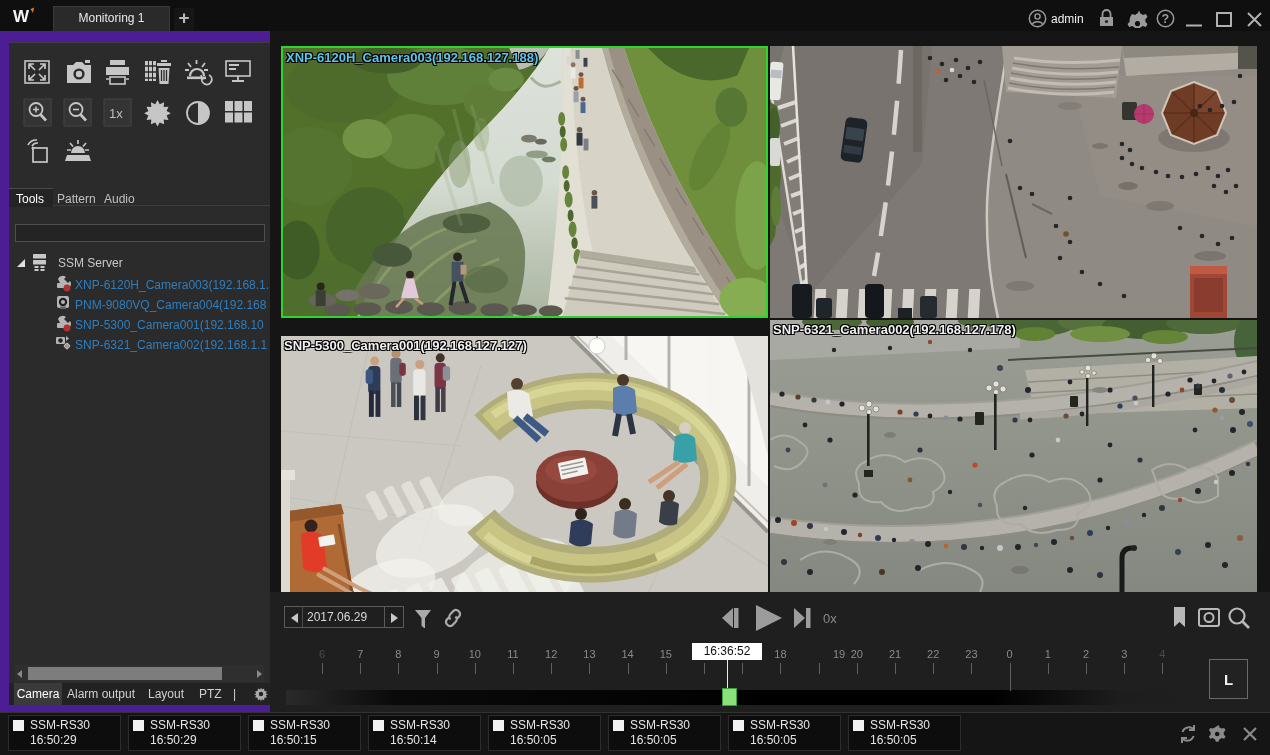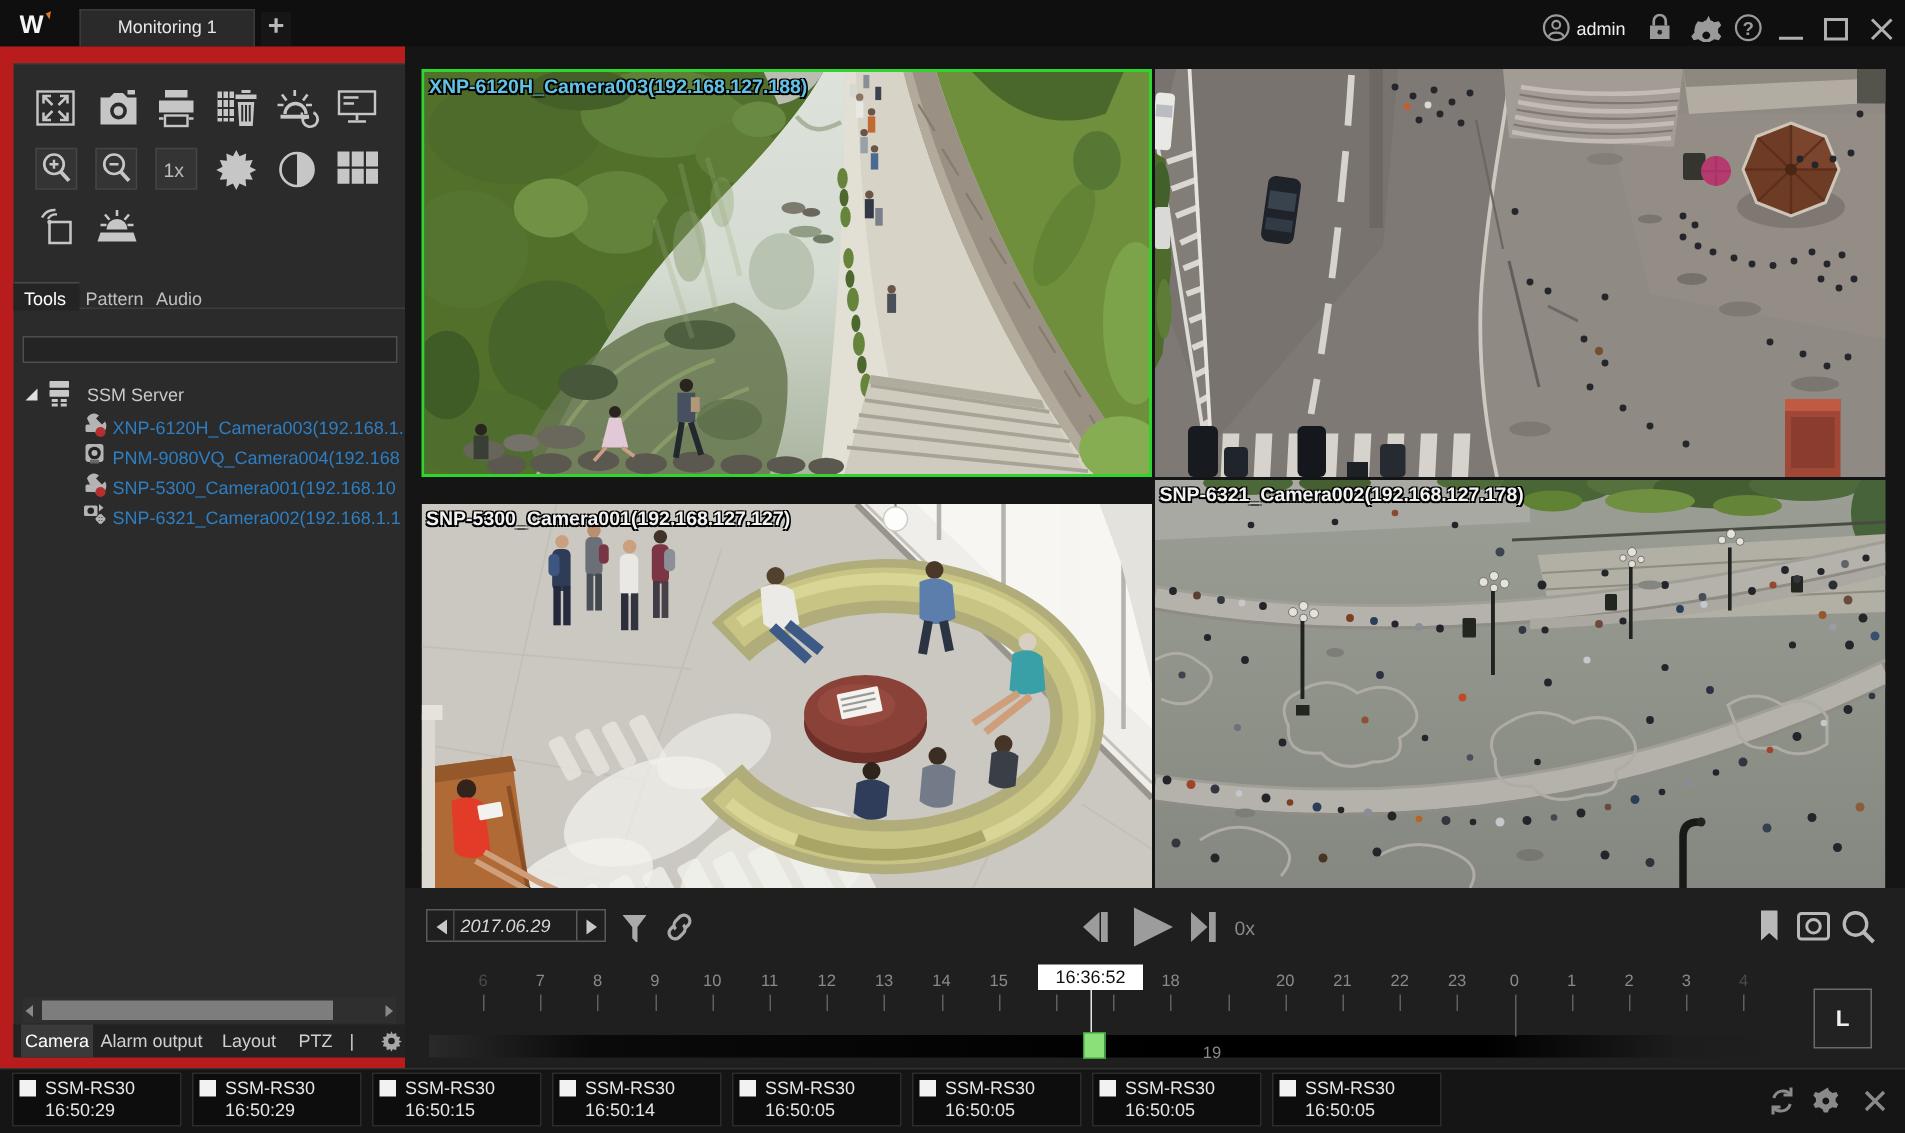--- a/index.html
+++ b/index.html
@@ -1,21 +1,21 @@
 <!DOCTYPE html>
 <html><head>
 <meta charset="utf-8">
 <style>
 html,body{margin:0;padding:0;width:1270px;height:755px;overflow:hidden;background:#1b1b1b;font-family:"Liberation Sans",sans-serif;}
 *{box-sizing:border-box;}
 .abs{position:absolute;}
 #titlebar{position:absolute;left:0;top:0;width:1270px;height:31px;background:#0f0f0f;}
 #maintab{position:absolute;left:53px;top:6px;width:117px;height:25px;background:#2a2a2a;border:1px solid #3a3a3a;border-bottom:none;color:#e8e8e8;font-size:12px;text-align:center;line-height:23px;}
 #plus{position:absolute;left:174px;top:8px;width:20px;height:23px;background:#161616;color:#b8b8b8;font-size:19px;text-align:center;line-height:20px;font-weight:bold;}
-#sidebar{position:absolute;left:0;top:31px;width:270px;height:681px;background:#b91c1c;}
+#sidebar{position:absolute;left:0;top:31px;width:270px;height:681px;background:#4c1d95;}
 #sidepanel{position:absolute;left:9px;top:11px;width:261px;height:662px;background:#2b2b2b;border-top:1px solid #3d3d3d;}
 #toolicons{position:absolute;left:0;top:0;width:261px;height:150px;}
 #sidetabs{position:absolute;left:0px;top:145px;width:261px;height:18px;border-bottom:1px solid #3d3d3d;color:#c0c0c0;font-size:12px;}
 #searchbox{position:absolute;left:6px;top:181px;width:250px;height:18px;background:#242424;border:1px solid #4e4e4e;}
 #tree{position:absolute;left:0;top:210px;width:261px;color:#c8c8c8;font-size:12px;}
 .camrow{position:absolute;left:66px;color:#2e7ec0;white-space:nowrap;overflow:hidden;width:195px;font-size:12px;}
 #hscroll{position:absolute;left:6px;top:622px;width:249px;height:17px;background:#2f2f2f;}
 #hthumb{position:absolute;left:13px;top:2px;width:194px;height:13px;background:#7d7d7d;}
 #bottabs{position:absolute;left:0px;top:640px;width:261px;height:22px;background:#222;color:#d0d0d0;font-size:12px;}
 #statusbar{position:absolute;left:0;top:712px;width:1270px;height:53px;background:#151515;border-top:1px solid #323232;}
@@ -866,21 +866,21 @@
     </svg>
     <div class="vlabel">SNP-6321_Camera002(192.168.127.178)</div>
   </div>
 </div>
 
 <div class="abs" style="left:270px;top:592px;width:1000px;height:120px;background:#1f1f1f;"></div>
 
 <div id="playbar">
   <div id="datebox">
     <div class="abs" style="left:6px;top:6px;width:0;height:0;border-top:5px solid transparent;border-bottom:5px solid transparent;border-right:7px solid #c8c8c8;"></div>
-    <span class="abs" style="left:22px;top:3px;font-style:italic;">2017.06.29</span>
+    <span class="abs" style="left:22px;top:3px;">2017.06.29</span>
     <div class="abs" style="left:17px;top:0px;width:1px;height:20px;background:#4a4a4a;"></div>
     <div class="abs" style="left:99px;top:0px;width:1px;height:20px;background:#5a5a5a;"></div>
     <div class="abs" style="left:106px;top:6px;width:0;height:0;border-top:5px solid transparent;border-bottom:5px solid transparent;border-left:7px solid #c8c8c8;"></div>
   </div>
   <svg class="abs" style="left:135px;top:10px" width="60" height="20" viewBox="0 0 60 20">
     <path d="M0 2 H16 L10 10 V21 L6.5 17.5 V10 Z" fill="#aaaaaa"></path>
     <g transform="translate(30,2)" stroke="#aaaaaa" stroke-width="2.2" fill="none">
       <path d="M5.5 9.5 a4 4 0 0 1 0-5.6 l3-3 a4 4 0 0 1 5.6 5.6 l-2.2 2.2"></path>
       <path d="M10.5 6.5 a4 4 0 0 1 0 5.6 l-3 3 a4 4 0 0 1 -5.6-5.6 l2.2-2.2"></path>
     </g>
@@ -924,21 +924,21 @@
       <div class="hlabel" style="left: 347.6px;">14</div>
       <div class="htick" style="left: 347.6px;"></div>
       <div class="hlabel" style="left: 385.8px;">15</div>
       <div class="htick" style="left: 385.8px;"></div>
       <div class="hlabel" style="left: 424px;">16</div>
       <div class="htick" style="left: 424px;"></div>
       <div class="hlabel" style="left: 462.2px;">17</div>
       <div class="htick" style="left: 462.2px;"></div>
       <div class="hlabel" style="left: 500.4px;">18</div>
       <div class="htick" style="left: 500.4px;"></div>
-      <div class="hlabel" style="left: 528px; margin-top: 48px;">19</div>
+      <div class="hlabel" style="left: 559px;">19</div>
       <div class="htick" style="left: 538.6px;"></div>
       <div class="hlabel" style="left: 576.8px;">20</div>
       <div class="htick" style="left: 576.8px;"></div>
       <div class="hlabel" style="left: 615px;">21</div>
       <div class="htick" style="left: 615px;"></div>
       <div class="hlabel" style="left: 653.2px;">22</div>
       <div class="htick" style="left: 653.2px;"></div>
       <div class="hlabel" style="left: 691.4px;">23</div>
       <div class="htick" style="left: 691.4px;"></div>
       <div class="hlabel" style="left: 729.6px;">0</div>

